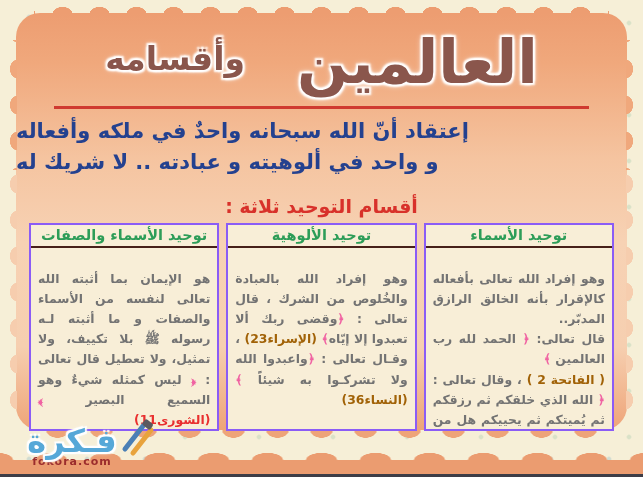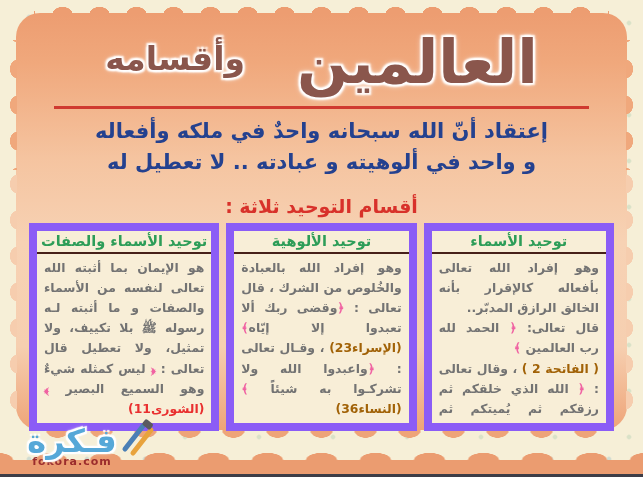--- a/index.html
+++ b/index.html
@@ -47,26 +47,26 @@
     background-size:54px 11px;background-position:bottom;background-repeat:repeat-x;}
   
   .title-row{display:flex;justify-content:center;align-items:center;gap:52px;
     padding:12px 24px 2px;color:#8a564c;height:74px;}
   .title-main{font-size:60px;font-weight:bold;line-height:1;
     text-shadow:-2px -2px 2px #fff,2px -2px 2px #fff,-2px 2px 2px #fff,2px 2px 2px #fff,0 0 7px #fff;}
   .title-sub{font-size:33px;font-weight:bold;line-height:1;transform:translateY(-4px);
     text-shadow:-2px -2px 2px #fff,2px -2px 2px #fff,-2px 2px 2px #fff,2px 2px 2px #fff,0 0 6px #fff;}
   .redline{height:2.5px;background:#cf3a30;margin:5px 38px 0;}
   
-  .intro{margin-top:7px;text-align:center;color:#24418f;font-weight:bold;
+  .intro{margin-top:7px;text-align:left;color:#24418f;font-weight:bold;
     font-size:21px;line-height:1.5;}
   .heading{margin-top:16px;text-align:center;color:#d8312a;font-weight:bold;font-size:19px;}
   
   .boxes{display:flex;gap:7px;margin:6px 13px 0;height:208px;direction:rtl;}
-  .tbox{flex:1;background:#f8eed7;border:8px solid #8b5cf6;display:flex;flex-direction:column;min-width:0;}
+  .tbox{flex:1;background:#f8eed7;border:2px solid #8b5cf6;display:flex;flex-direction:column;min-width:0;gap:17px;}
   .tbox-header{text-align:center;color:#2d9d58;font-weight:bold;font-size:14.5px;
     padding:2px 4px 3px;border-bottom:2px solid #472019;}
   .tbox-body{flex:1;overflow:hidden;padding:4px 7px 3px;font-size:12.4px;font-weight:bold;
     color:#141414;line-height:1.63;text-align:justify;}
   .seg-k{color:#737373;}
   .seg-p{color:#f062a2;}
   .seg-m{color:#a16207;}
   .seg-r{color:#e92f2f;}
   
   .watermark{position:absolute;left:4px;bottom:6px;width:136px;text-align:center;z-index:6;}
@@ -94,21 +94,21 @@
 
     <div class="title-row">
       <span class="title-main">العالمين</span>
       <span class="title-sub">وأقسامه</span>
     </div>
 
     <div class="redline"></div>
 
     <div class="intro">
       <div>إعتقاد أنّ الله سبحانه واحدٌ في ملكه وأفعاله</div>
-      <div>و واحد في ألوهيته و عبادته .. لا تعطيل له</div>
+      <div>و واحد في ألوهيته و عبادته .. لا شريك له</div>
     </div>
 
     <div class="heading">أقسام التوحيد ثلاثة :</div>
 
     <div class="boxes">
       <div class="tbox">
         <div class="tbox-header">توحيد الأسماء</div>
         <div class="tbox-body"><span class="seg-k">وهو إفراد الله تعالى بأفعاله كالإقرار بأنه الخالق الرازق المدبّر..</span><br><span class="seg-k">قال تعالى: </span><span class="seg-p">﴿</span><span class="seg-k"> الحمد لله رب العالمين </span><span class="seg-p">﴾</span><br><span class="seg-m">( الفاتحة 2 )</span><span class="seg-k"> ، وقال تعالى : </span><span class="seg-p">﴿</span><span class="seg-k"> الله الذي خلقكم ثم رزقكم ثم يُميتكم ثم يحييكم هل من شركائكم من يفعل من ذلكم من شيء سبحانه وتعالى عما يشركون </span></div>
       </div>
       <div class="tbox">

